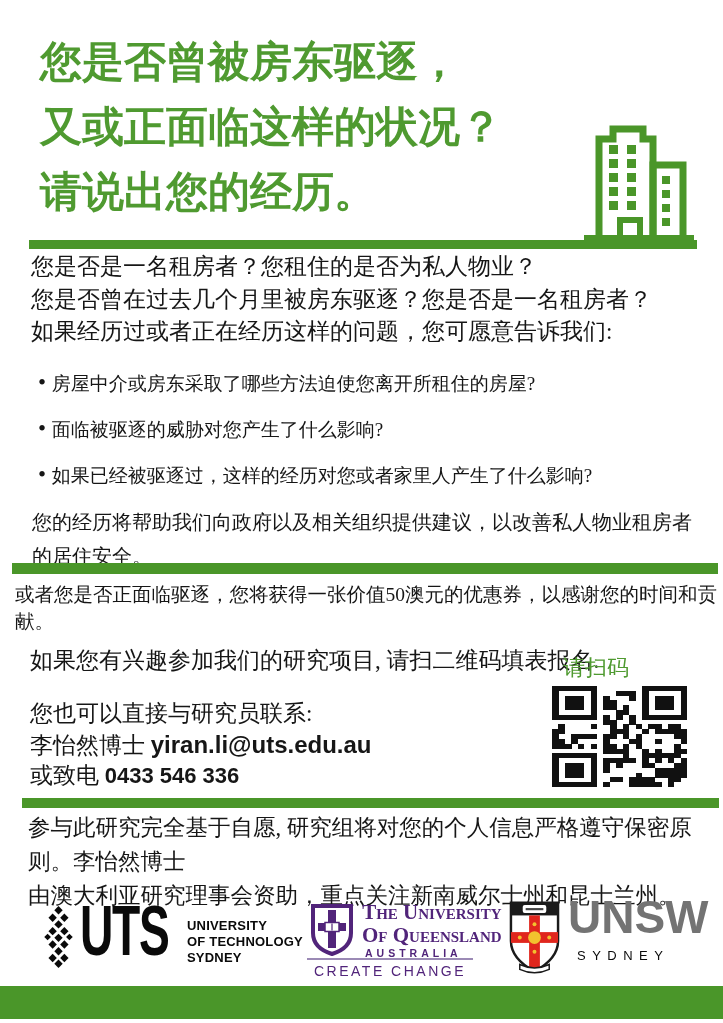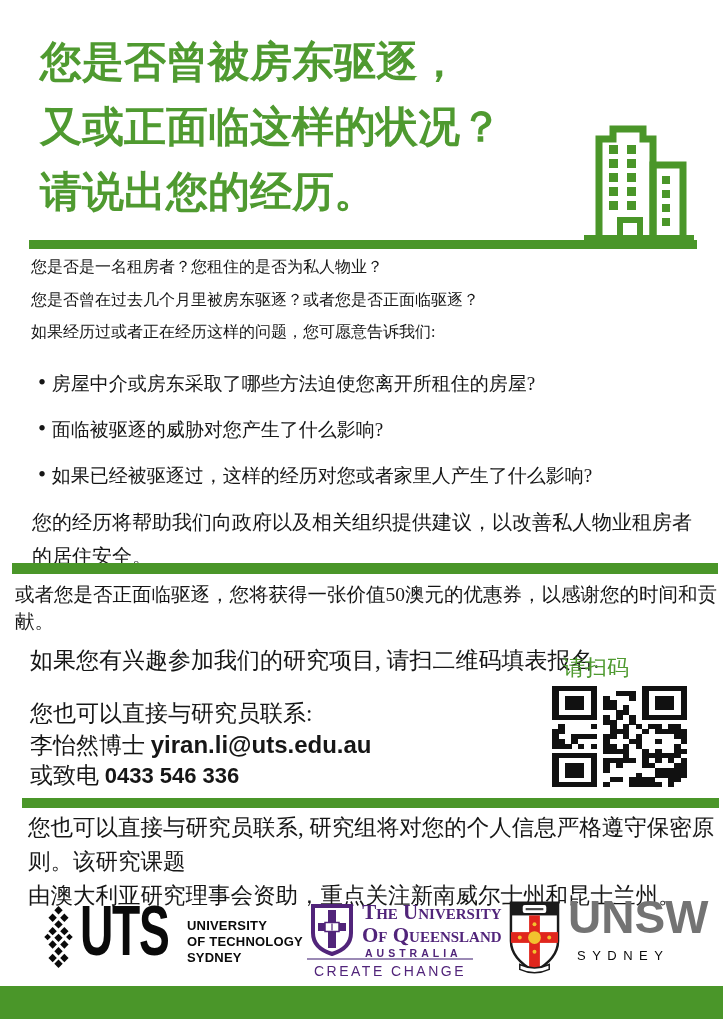--- a/index.html
+++ b/index.html
@@ -10,21 +10,21 @@
   .divider{position:absolute;background:#4a9629;}
   
   .heading{
     position:absolute;left:40px;top:30px;margin:0;
     font-size:42px;line-height:65px;font-weight:bold;color:#4f9a30;
   }
   .heading span{display:block;}
   
   .building{position:absolute;left:584px;top:114px;width:110px;height:132px;}
   
-  .intro{position:absolute;left:31px;top:251px;font-size:16px;line-height:32.5px;}
+  .intro{position:absolute;left:31px;top:251px;font-size:23px;line-height:32.5px;}
   
   .bullets{position:absolute;left:38px;top:360px;margin:0;padding:0;list-style:none;
     font-size:19px;line-height:45px;}
   .bullets li::before{content:"\2022\00a0";font-size:23px;}
   
   .impact{position:absolute;left:32px;top:505px;font-size:20px;line-height:34px;}
   
   .coupon{position:absolute;left:15px;top:581px;width:706px;font-size:19.5px;}
   
   .signup{position:absolute;left:30px;top:645px;font-size:23px;}
@@ -90,21 +90,21 @@
         <rect x="78" y="104" width="8" height="8"></rect>
       <rect x="0" y="121" width="110" height="9"></rect>
     </g>
     <path d="M36 121 V106 H56 V121" stroke="#4a9629" stroke-width="6" fill="none"></path>
   </svg>
 
   <div class="divider" style="left:29px;top:240px;width:668px;height:9px;"></div>
 
   <div class="intro">
     <div>您是否是一名租房者？您租住的是否为私人物业？</div>
-    <div>您是否曾在过去几个月里被房东驱逐？或者您是否正面临驱逐？</div>
+    <div>您是否曾在过去几个月里被房东驱逐？您是否是一名租房者？</div>
     <div>如果经历过或者正在经历这样的问题，您可愿意告诉我们:</div>
   </div>
 
   <ul class="bullets">
     <li>房屋中介或房东采取了哪些方法迫使您离开所租住的房屋?</li>
     <li>面临被驱逐的威胁对您产生了什么影响?</li>
     <li>如果已经被驱逐过，这样的经历对您或者家里人产生了什么影响?</li>
   </ul>
 
   <div class="impact">
@@ -352,21 +352,21 @@
     </div>
     <div>
       <span>或致电</span>
       <span class="sans-bold" style="font-size:22px;">0433 546 336</span>
     </div>
   </div>
 
   <div class="divider" style="left:22px;top:798px;width:697px;height:10px;"></div>
 
   <div class="footnote">
-    <div>您也可以直接与研究员联系, 研究组将对您的个人信息严格遵守保密原则。该研究课题</div>
+    <div>参与此研究完全基于自愿, 研究组将对您的个人信息严格遵守保密原则。李怡然博士</div>
     <div>由澳大利亚研究理事会资助，重点关注新南威尔士州和昆士兰州。</div>
   </div>
 
   <svg class="uts-gem" viewBox="0 0 30 74" fill="#0a0a0a">
     <path d="M15 0l5 5-5 5-5-5z"></path>
     <path d="M8 9l5 5-5 5-5-5z"></path>
       <path d="M22 9l5 5-5 5-5-5z"></path>
     <path d="M15 17l5 5-5 5-5-5z"></path>
     <path d="M8 25l5 5-5 5-5-5z"></path>
       <path d="M22 25l5 5-5 5-5-5z"></path>

